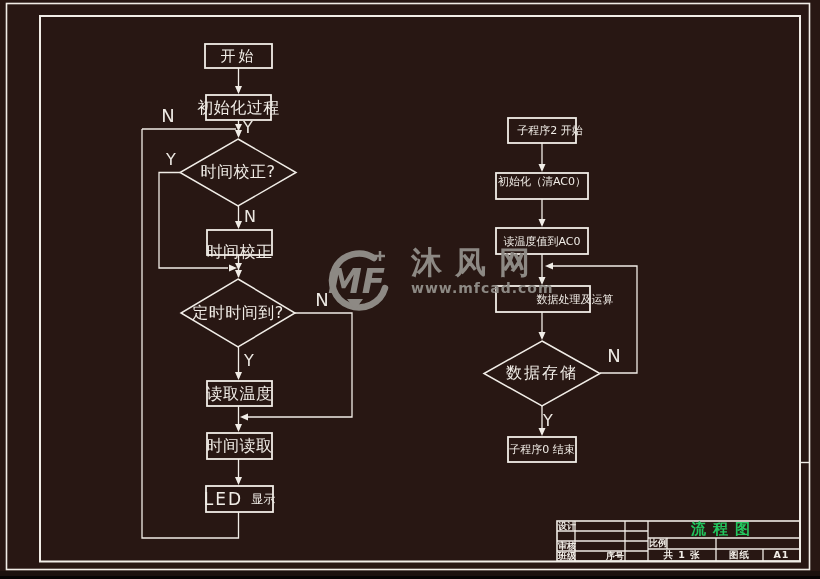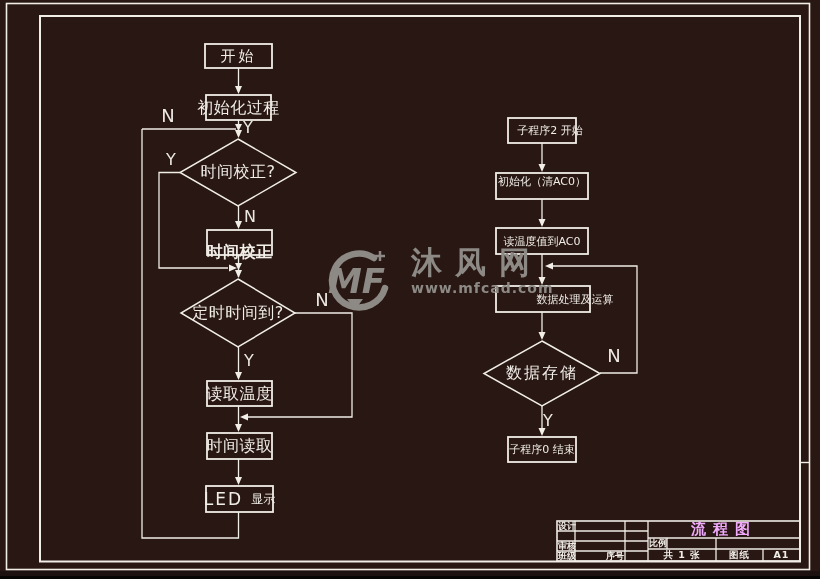--- a/index.html
+++ b/index.html
@@ -117,21 +117,21 @@
       <polygon points="538.5,277 545.5,277 542,285"></polygon>
       <polygon points="553,262.5 553,269.5 545,266"></polygon>
       <polygon points="538.5,332 545.5,332 542,340"></polygon>
       <polygon points="538.5,428 545.5,428 542,436"></polygon>
     </g>
   </svg>
 
   <div class="t start" style="left:205px;top:44px;width:67px;height:24px;">开始</div>
   <div class="t node" style="left:206px;top:95px;width:65px;height:25px;">初始化过程</div>
   <div class="t node" style="left:180px;top:161px;width:116px;height:22px;">时间校正?</div>
-  <div class="t node" style="left:207px;top:230px;width:65px;height:43px;font-weight:bold;">时间校正</div>
+  <div class="t node" style="left:207px;top:230px;width:65px;height:43px;">时间校正</div>
   <div class="t node" style="left:181px;top:302px;width:114px;height:22px;">定时时间到?</div>
   <div class="t node" style="left:207px;top:381px;width:65px;height:25px;">读取温度</div>
   <div class="t node" style="left:207px;top:433px;width:65px;height:26px;">时间读取</div>
   <div class="t" style="left:206px;top:486px;width:67px;height:26px;">
     <span class="led-en">LED</span>
     <span class="led-cn">显示</span>
   </div>
 
   <div class="t branch" style="left:158px;top:106px;width:20px;height:20px;">N</div>
   <div class="t branch sm" style="left:240px;top:119px;width:16px;height:18px;">Y</div>
@@ -160,21 +160,21 @@
     <div id="wm-textcol">
       <div id="wm-name">沐风网</div>
       <div id="wm-url">www.mfcad.com</div>
     </div>
   </div>
 
   <div class="t tb" style="left:558px;top:521px;width:18px;height:10px;">设计</div>
   <div class="t tb" style="left:558px;top:541px;width:18px;height:10px;">审核</div>
   <div class="t tb" style="left:558px;top:551px;width:18px;height:10px;">班级</div>
   <div class="t tb" style="left:606px;top:551px;width:18px;height:10px;">序号</div>
-  <div class="t tb-title" style="left:648px;top:521px;width:152px;height:17px;color:#f0abfc;">流程图</div>
+  <div class="t tb-title" style="left:648px;top:521px;width:152px;height:17px;color:#22c55e;">流程图</div>
   <div class="t tb" style="left:649px;top:539px;width:18px;height:9px;">比例</div>
   <div class="t tb-mid" style="left:648px;top:549px;width:68px;height:12px;color:#f1ede7;">共 1 张</div>
   <div class="t tb-mid" style="left:716px;top:549px;width:47px;height:12px;color:#f1ede7;">图纸</div>
   <div class="t tb-mid" style="left:763px;top:549px;width:37px;height:12px;color:#f1ede7;">A1</div>
 
   <div class="strip" style="top:571px;height:5px;background:#1c110e;"></div>
   <div class="strip" style="top:576px;height:3px;background:#070404;"></div>
 
 </div>
 

